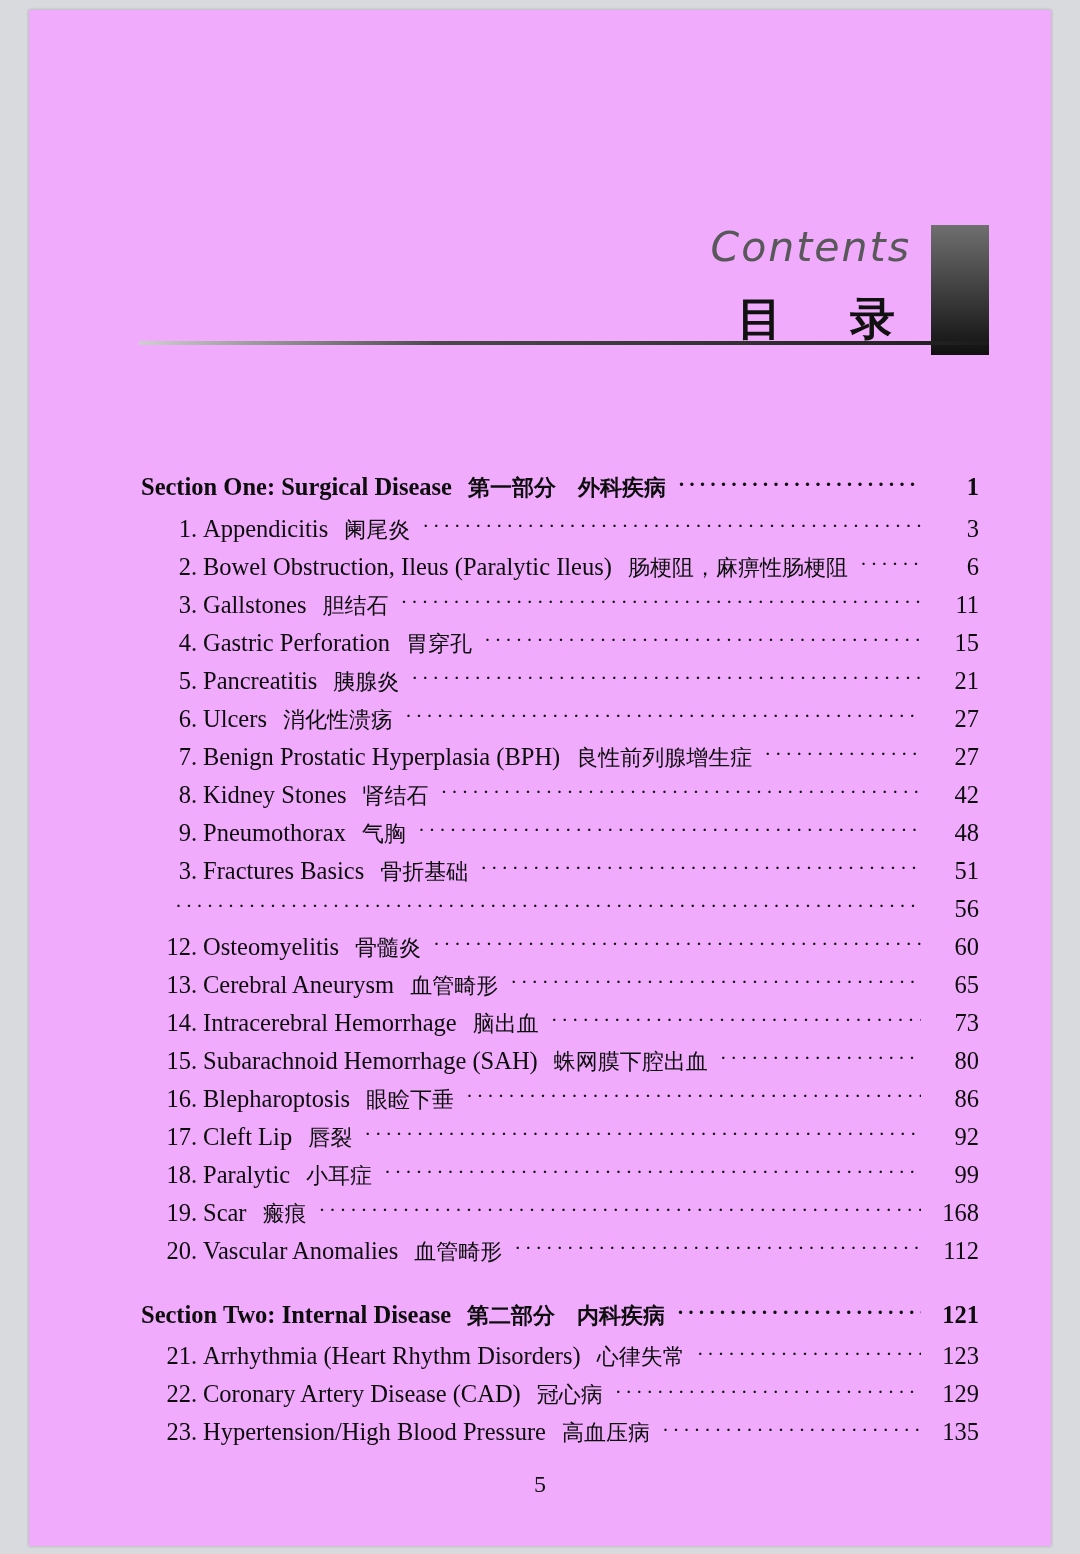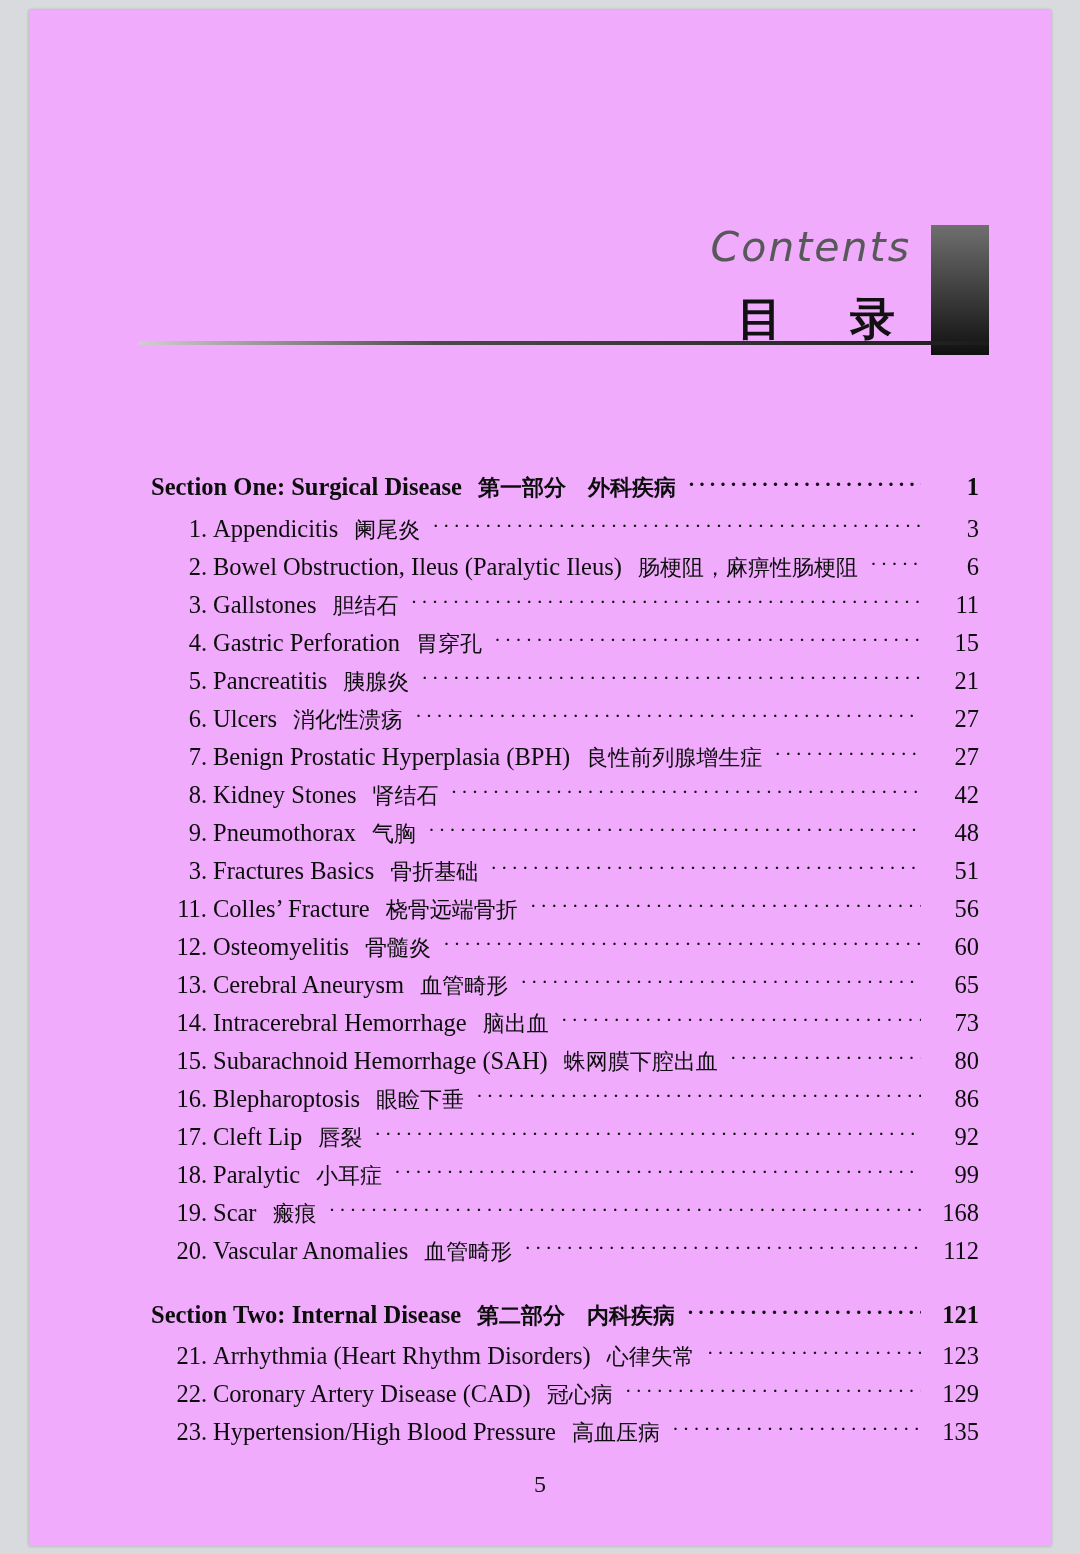--- a/index.html
+++ b/index.html
@@ -67,36 +67,35 @@
     top: 331px;
     height: 4px;
     background: linear-gradient(90deg, #cfcfcf 0%, #4a4a4a 35%, #1c1c1c 100%);
   }
   
   .toc {
     position: absolute;
     left: 112px;
     right: 72px;
     top: 465px;
-    margin-left: 10px;
   }
   .toc-row {
     display: flex;
     align-items: baseline;
     font-size: 24.5px;
     color: #0d0d0d;
     line-height: 1.0;
     margin-bottom: 13.5px;
   }
   .toc-row.section {
     font-weight: bold;
     margin-bottom: 17px;
   }
   .toc-row.section .label { font-weight: bold; }
-  .toc-row.entry { padding-left: 22px; }
+  .toc-row.entry { padding-left: 22px; align-items: flex-end; }
   .label {
     white-space: nowrap;
     flex: 0 0 auto;
   }
   .num {
     display: inline-block;
     min-width: 34px;
     text-align: right;
     margin-right: 6px;
   }
@@ -195,21 +194,20 @@
         <span class="label"><span class="num">9.</span><span>Pneumothorax</span><span class="cn">气胸</span></span>
         <span class="leader">··························································································</span>
         <span class="page-no">48</span>
       </div>
       <div class="toc-row entry">
         <span class="label"><span class="num">3.</span><span>Fractures Basics</span><span class="cn">骨折基础</span></span>
         <span class="leader">··························································································</span>
         <span class="page-no">51</span>
       </div>
       <div class="toc-row entry">
-        <span class="label"><span class="num">11.</span><span>Colles’ Fracture</span><span class="cn">桡骨远端骨折</span></span>
         <span class="leader">··························································································</span>
         <span class="page-no">56</span>
       </div>
       <div class="toc-row entry">
         <span class="label"><span class="num">12.</span><span>Osteomyelitis</span><span class="cn">骨髓炎</span></span>
         <span class="leader">··························································································</span>
         <span class="page-no">60</span>
       </div>
       <div class="toc-row entry">
         <span class="label"><span class="num">13.</span><span>Cerebral Aneurysm</span><span class="cn">血管畸形</span></span>

